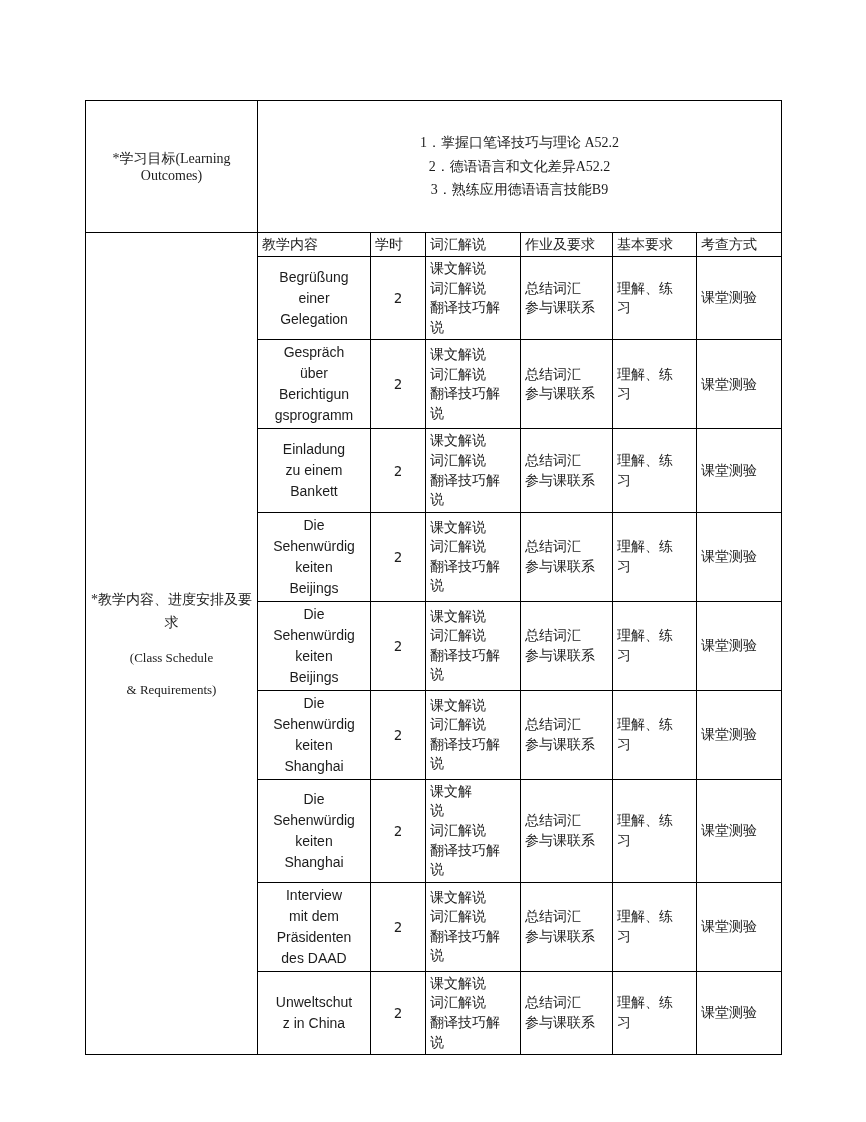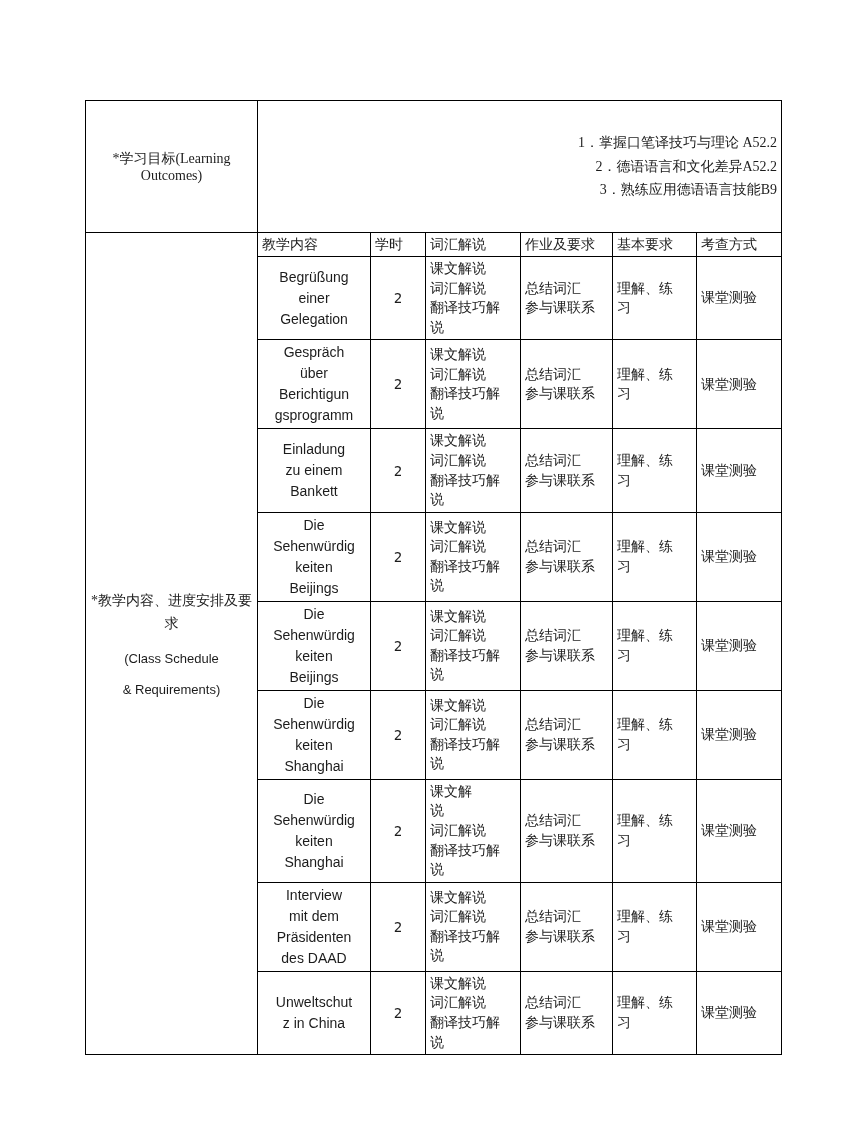--- a/index.html
+++ b/index.html
@@ -46,37 +46,37 @@
   tr.data-row     { height: 81px; }
   tr.data-row-tall{ height: 103px; }
 
   td.left-label {
     text-align: center;
     padding-left: 8px;
     padding-right: 8px;
     font-size: 14px;
   }
   td.outcomes-cell {
-    text-align: right;
+    text-align: center;
     padding-left: 16px;
     font-size: 15px;
   }
   .outcomes-line {
     line-height: 1.7;
   }
   td.schedule-label {
     text-align: center;
     padding: 6px 10px;
   }
   .sched-zh {
     font-size: 14px;
     line-height: 1.6;
   }
   .sched-en {
-    font-family: Liberation Sans, sans-serif;
+    font-family: Liberation Serif, serif;
     font-size: 13px;
     margin-top: 16px;
   }
   td.hdr {
     text-align: left;
     font-size: 14px;
     height: 24px;
     padding: 1px 2px;
   }
   td.cell-center {

